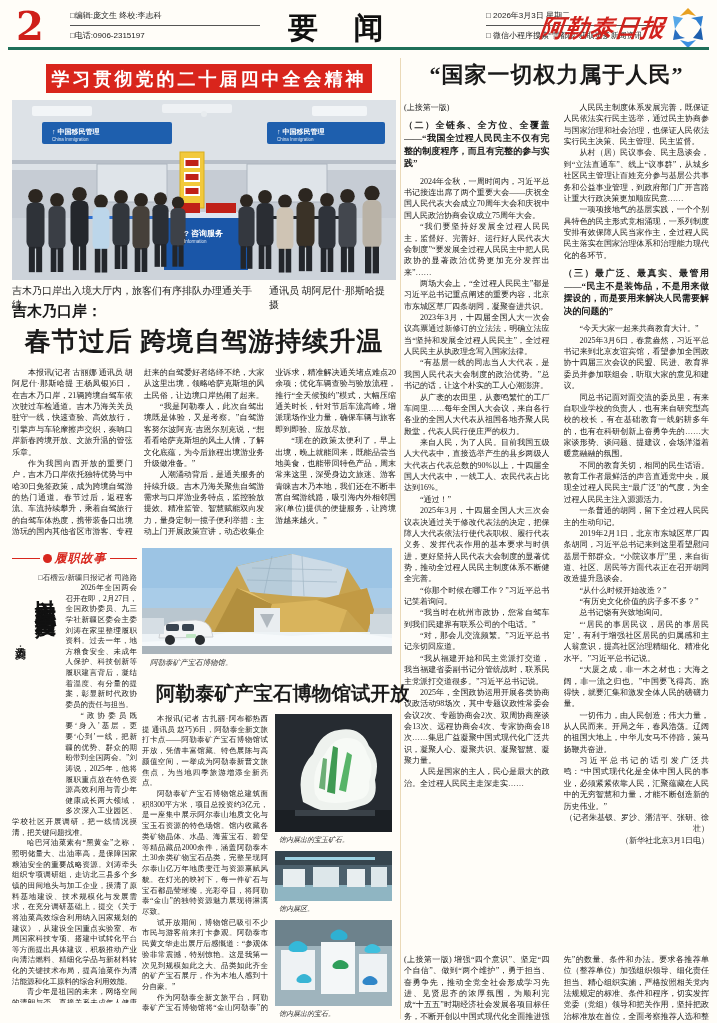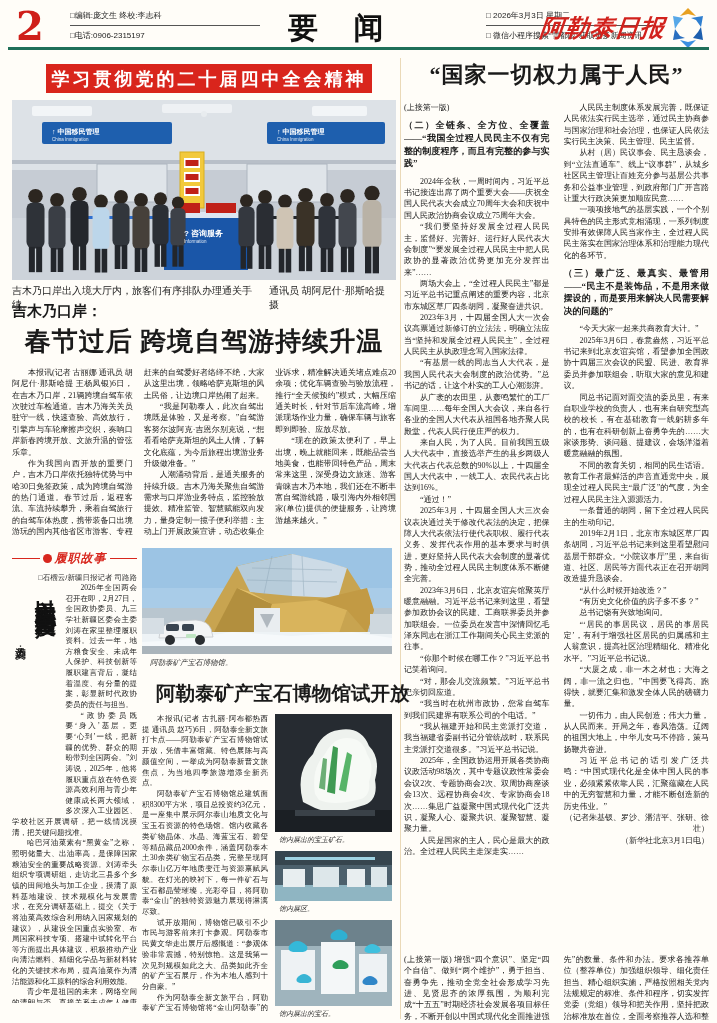--- a/index.html
+++ b/index.html
@@ -330,24 +330,23 @@
           <p class="sub">（二）全链条、全方位、全覆盖——“我国全过程人民民主不仅有完整的制度程序，而且有完整的参与实践”</p>
           <p>2024年金秋，一周时间内，习近平总书记接连出席了两个重要大会——庆祝全国人民代表大会成立70周年大会和庆祝中国人民政治协商会议成立75周年大会。</p>
           <p>“我们要坚持好发展全过程人民民主，监督好、完善好、运行好人民代表大会制度”“要发展全过程人民民主中把人民政协的显著政治优势更加充分发挥出来”……</p>
           <p>两场大会上，“全过程人民民主”都是习近平总书记重点阐述的重要内容，北京市东城区草厂四条胡同，凝聚奋进共识。</p>
           <p>2023年3月，十四届全国人大一次会议高票通过新修订的立法法，明确立法应当“坚持和发展全过程人民民主”，全过程人民民主从执政理念写入国家法律。</p>
           <p>“有基层一线的同志当人大代表，是我国人民代表大会制度的政治优势。”总书记的话，让这个朴实的工人心潮澎湃。</p>
           <p>从广袤的农田里，从轰鸣繁忙的工厂车间里……每年全国人大会议，来自各行各业的全国人大代表从祖国各地齐聚人民殿堂，代表人民行使庄严的权力。</p>
           <p>来自人民，为了人民。目前我国五级人大代表中，直接选举产生的县乡两级人大代表占代表总数的90%以上，十四届全国人大代表中，一线工人、农民代表占比达到16%。</p>
           <p>“通过！”</p>
           <p>2025年3月，十四届全国人大三次会议表决通过关于修改代表法的决定，把保障人大代表依法行使代表职权、履行代表义务、发挥代表作用的基本要求与时俱进，更好坚持人民代表大会制度的显著优势，推动全过程人民民主制度体系不断健全完善。</p>
-          <p>2023年3月6日，北京友谊宾馆聚英厅暖意融融。习近平总书记来到这里，看望参加政协会议的民建、工商联界委员并参加联组会。一位委员在发言中深情回忆毛泽东同志在浙江工作期间关心民主党派的往事。</p>
           <p>“你那个时候在哪工作？”习近平总书记笑着询问。</p>
+          <p>“我当时在杭州市政协，您常自驾车到我们民建界有联系公司的个电话。”</p>
           <p>“对，那会儿交流频繁。”习近平总书记亲切回应道。</p>
-          <p>“我当时在杭州市政协，您常自驾车到我们民建界有联系公司的个电话。”</p>
           <p>“我从福建开始和民主党派打交道，我当福建省委副书记分管统战时，联系民主党派打交道很多。”习近平总书记说。</p>
           <p>2025年，全国政协运用开展各类协商议政活动98场次，其中专题议政性常委会会议2次、专题协商会2次、双周协商座谈会13次、远程协商会4次、专家协商会18次……集思广益凝聚中国式现代化广泛共识，凝聚人心、凝聚共识、凝聚智慧、凝聚力量。</p>
           <p>人民是国家的主人，民心是最大的政治。全过程人民民主走深走实……</p>
         </div>
       <div class="rcol">
           <p>人民民主制度体系发展完善，既保证人民依法实行民主选举，通过民主协商参与国家治理和社会治理，也保证人民依法实行民主决策、民主管理、民主监督。</p>
           <p>从村（居）民议事会、民主恳谈会，到“立法直通车”、线上“议事群”，从城乡社区民主管理让百姓充分参与基层公共事务和公益事业管理，到政府部门广开言路让重大行政决策更加顺应民意……</p>
           <p>一项项接地气的基层实践，一个个别具特色的民主形式竞相涌现，一系列制度安排有效保障人民当家作主，全过程人民民主落实在国家治理体系和治理能力现代化的各环节。</p>
           <p class="sub">（三）最广泛、最真实、最管用——“民主不是装饰品，不是用来做摆设的，而是要用来解决人民需要解决的问题的”</p>
           <p>“今天大家一起来共商教育大计。”</p>

